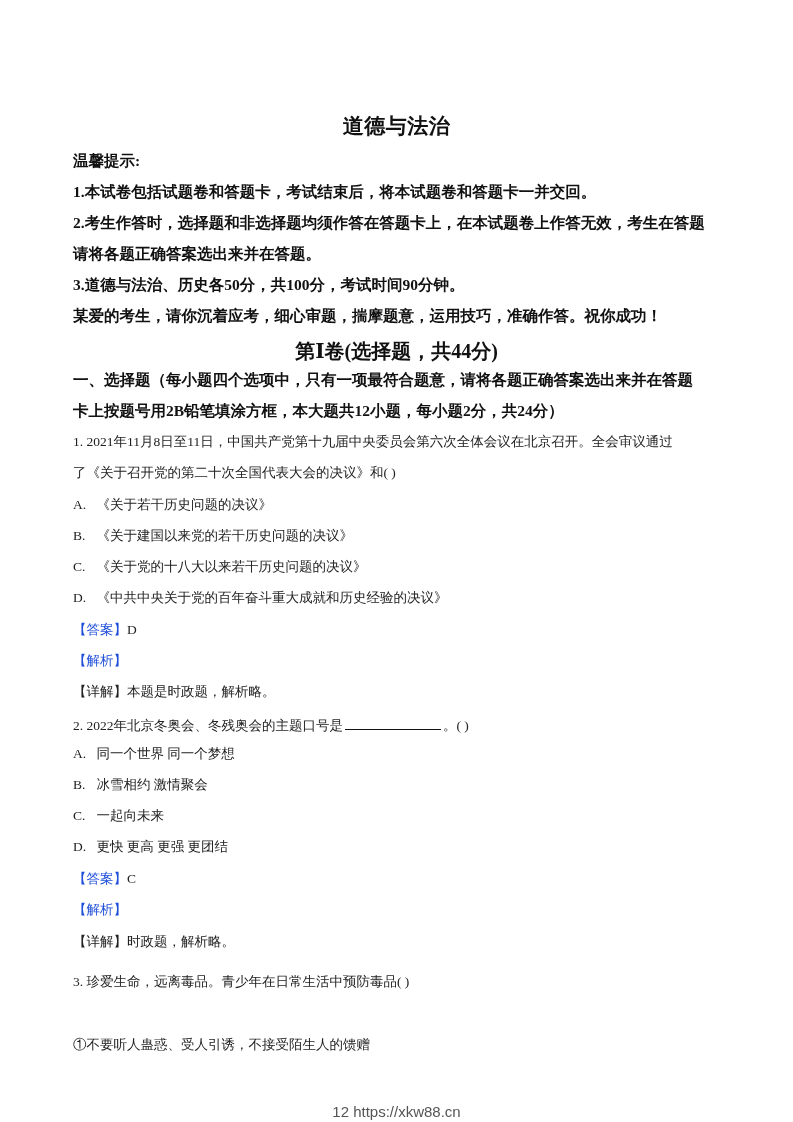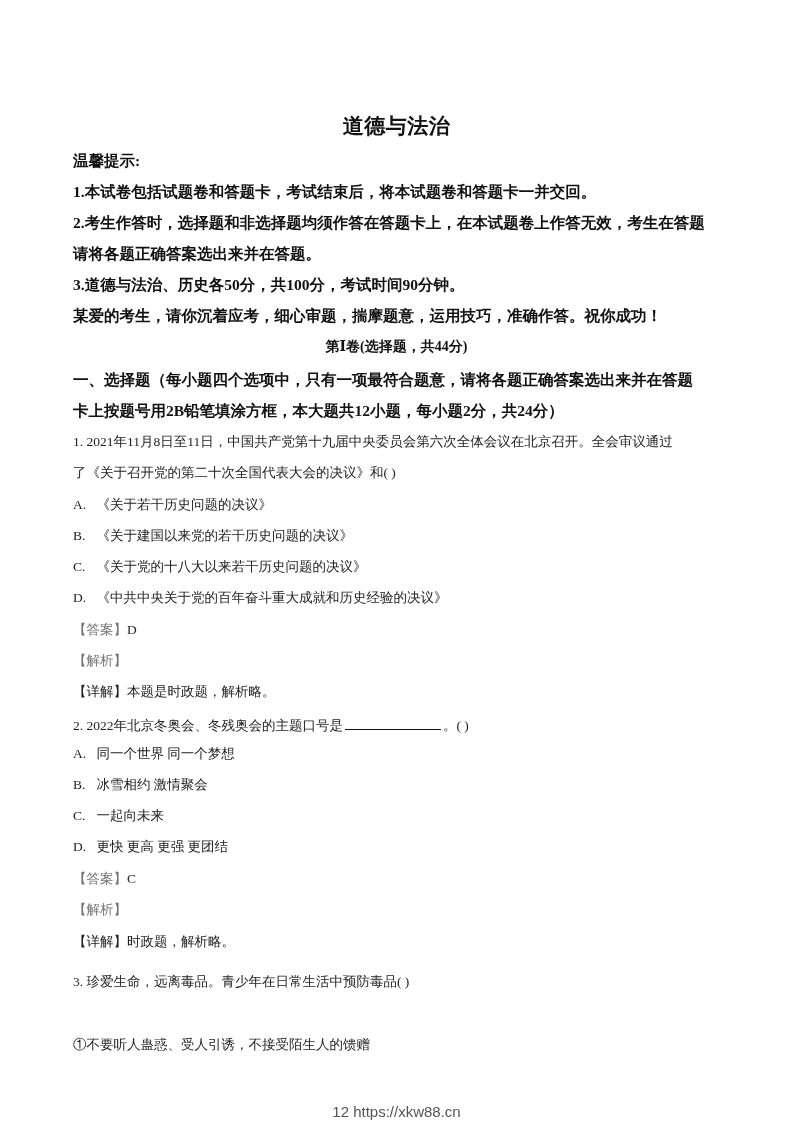--- a/index.html
+++ b/index.html
@@ -2,24 +2,24 @@
 <html><head>
 <meta charset="utf-8">
 <style>
   html, body { margin: 0; padding: 0; background: #ffffff; }
   body { width: 793px; height: 1122px; position: relative; overflow: hidden;
          font-family: "Liberation Serif", "DejaVu Serif", serif; color: #111; }
   .page { position: absolute; left: 0; top: 0; width: 793px; height: 1122px; }
   .title { position: absolute; left: 0; width: 793px; text-align: center;
            font-weight: bold; font-size: 21px; letter-spacing: 0.5px; }
   .bold-line { position: absolute; left: 73px; font-weight: bold; font-size: 15.5px; white-space: nowrap; }
-  .center-bold { position: absolute; left: 0; width: 793px; text-align: center; font-weight: bold; font-size: 14px; }
+  .center-bold { position: absolute; left: 0; width: 793px; text-align: center; font-weight: bold; font-size: 20px; }
   .line { position: absolute; left: 73px; font-size: 13.5px; white-space: nowrap; color: #222; }
   .opt-letter { display: inline-block; width: 20px; }
-  .tag { color: #737373; }
+  .tag { color: #1d4ed8; }
   .blank { display: inline-block; width: 96px; border-bottom: 1px solid #111; height: 14px; vertical-align: baseline; margin: 0 2px; }
   .footer { position: absolute; top: 1068px; left: 0; width: 793px; text-align: center;
             font-family: Liberation Sans, sans-serif; font-size: 15px; color: #555; margin-top: 35px; }
 </style>
 </head>
 <body>
 
 <div class="page">
 
   <div class="title" style="top:112px;">道德与法治</div>

